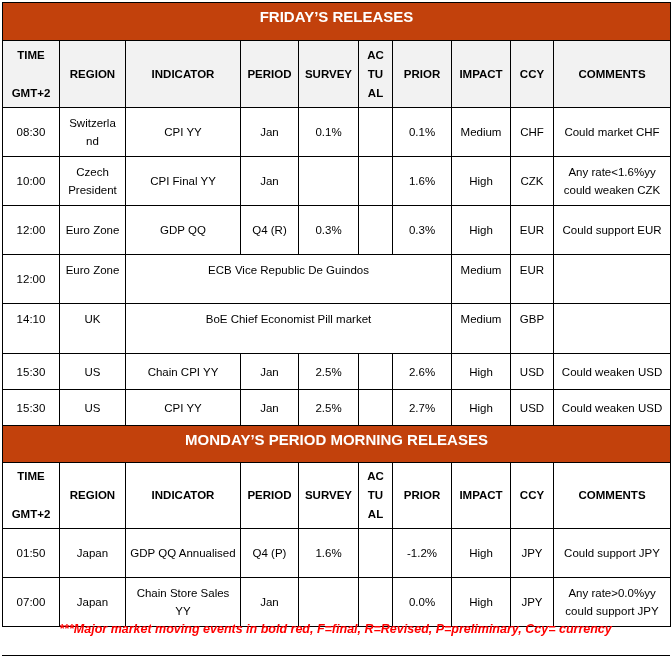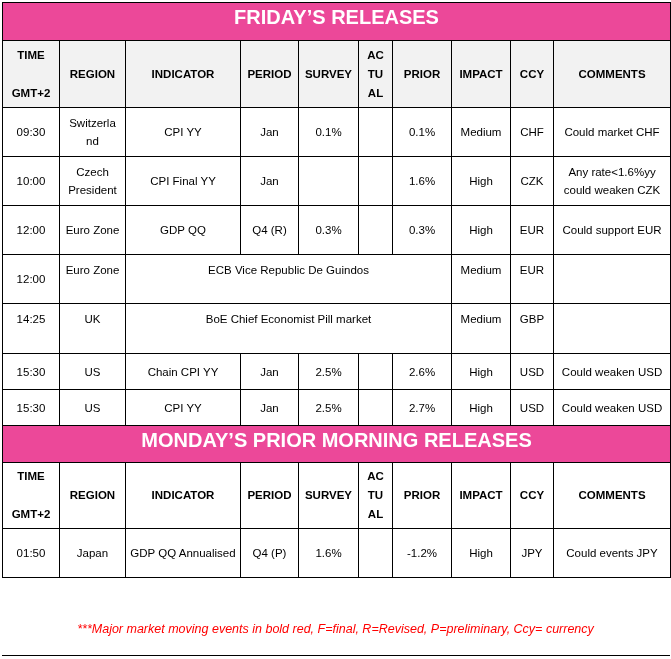--- a/index.html
+++ b/index.html
@@ -1,28 +1,28 @@
 <!DOCTYPE html>
 <html><head>
 <meta charset="utf-8">
 <style>
   html, body { margin:0; padding:0; background:#ffffff; }
   body { width:671px; height:659px; position:relative; overflow:hidden;
          font-family:"Liberation Sans", "DejaVu Sans", sans-serif; color:#000; }
   table { position:absolute; left:2px; top:2px; border-collapse:collapse; table-layout:fixed; width:668px; }
   td, th { border:1.5px solid #000; text-align:center; vertical-align:middle; padding:0 2px;
            font-size:11.5px; line-height:18px; overflow:hidden; }
-  .title-row td { background:#ec4899; color:#fff; font-weight:bold; font-size:20px;
+  .title-row td { background:#c2410c; color:#fff; font-weight:bold; font-size:15px;
                   vertical-align:top; padding-top:5px; }
   .hdr-row th { background:#f2f2f2; font-weight:bold; font-size:11.5px; line-height:19px; }
   .r2 { height:49px; }
   .r1 { height:36px; }
   td.top { vertical-align:top; padding-top:6px; }
   .footnote { position:absolute; left:0; width:671px; top:622px; text-align:center;
-              color:#ff0000; font-weight:normal; font-style:italic; font-size:12.5px; }
+              color:#ff0000; font-weight:bold; font-style:italic; font-size:12.5px; }
   .rule { position:absolute; left:2px; width:668px; top:655px; height:0; border-top:1.5px solid #000; }
 </style>
 </head>
 <body>
 
 <table>
   <colgroup>
     <col style="width:57px">
       <col style="width:66px">
       <col style="width:115px">
@@ -47,21 +47,21 @@
     <th>PERIOD</th>
     <th>SURVEY</th>
     <th><span>AC</span><br><span>TU</span><br><span>AL</span></th>
     <th>PRIOR</th>
     <th>IMPACT</th>
     <th>CCY</th>
     <th>COMMENTS</th>
   </tr>
 
   <tr class="r2">
-    <td>09:30</td>
+    <td>08:30</td>
     <td class="top">Switzerla<br>nd</td>
     <td>CPI YY</td>
     <td>Jan</td>
     <td>0.1%</td>
     <td></td>
     <td>0.1%</td>
     <td>Medium</td>
     <td>CHF</td>
     <td>Could market CHF</td>
   </tr>
@@ -95,21 +95,21 @@
   <tr class="r2">
     <td>12:00</td>
     <td class="top">Euro Zone</td>
     <td class="top" colspan="5">ECB Vice Republic De Guindos</td>
     <td class="top">Medium</td>
     <td class="top">EUR</td>
     <td></td>
   </tr>
 
   <tr style="height:50px">
-    <td class="top">14:25</td>
+    <td class="top">14:10</td>
     <td class="top">UK</td>
     <td class="top" colspan="5">BoE Chief Economist Pill market</td>
     <td class="top">Medium</td>
     <td class="top">GBP</td>
     <td></td>
   </tr>
 
   <tr class="r1">
     <td>15:30</td>
     <td>US</td>
@@ -130,21 +130,21 @@
     <td>Jan</td>
     <td>2.5%</td>
     <td></td>
     <td>2.7%</td>
     <td>High</td>
     <td>USD</td>
     <td>Could weaken USD</td>
   </tr>
 
   <tr class="title-row" style="height:37px">
-    <td colspan="10">MONDAY’S PRIOR MORNING RELEASES</td>
+    <td colspan="10">MONDAY’S PERIOD MORNING RELEASES</td>
   </tr>
 
   <tr class="hdr-row" style="height:66px">
     <th style="background:#fff"><span>TIME</span><br><br><span>GMT+2</span></th>
     <th style="background:#fff">REGION</th>
     <th style="background:#fff">INDICATOR</th>
     <th style="background:#fff">PERIOD</th>
     <th style="background:#fff">SURVEY</th>
     <th style="background:#fff"><span>AC</span><br><span>TU</span><br><span>AL</span></th>
     <th style="background:#fff">PRIOR</th>
@@ -156,20 +156,32 @@
   <tr class="r2">
     <td>01:50</td>
     <td>Japan</td>
     <td>GDP QQ Annualised</td>
     <td>Q4 (P)</td>
     <td>1.6%</td>
     <td></td>
     <td>-1.2%</td>
     <td>High</td>
     <td>JPY</td>
-    <td>Could events JPY</td>
+    <td>Could support JPY</td>
   </tr>
 
+  <tr class="r2">
+    <td>07:00</td>
+    <td>Japan</td>
+    <td>Chain Store Sales YY</td>
+    <td>Jan</td>
+    <td></td>
+    <td></td>
+    <td>0.0%</td>
+    <td>High</td>
+    <td>JPY</td>
+    <td>Any rate&gt;0.0%yy could support JPY</td>
+  </tr>
 </tbody>
   </table>
 
 <div class="footnote">***Major market moving events in bold red, F=final, R=Revised, P=preliminary, Ccy= currency</div>
 <div class="rule"></div>
 
 </body></html>

